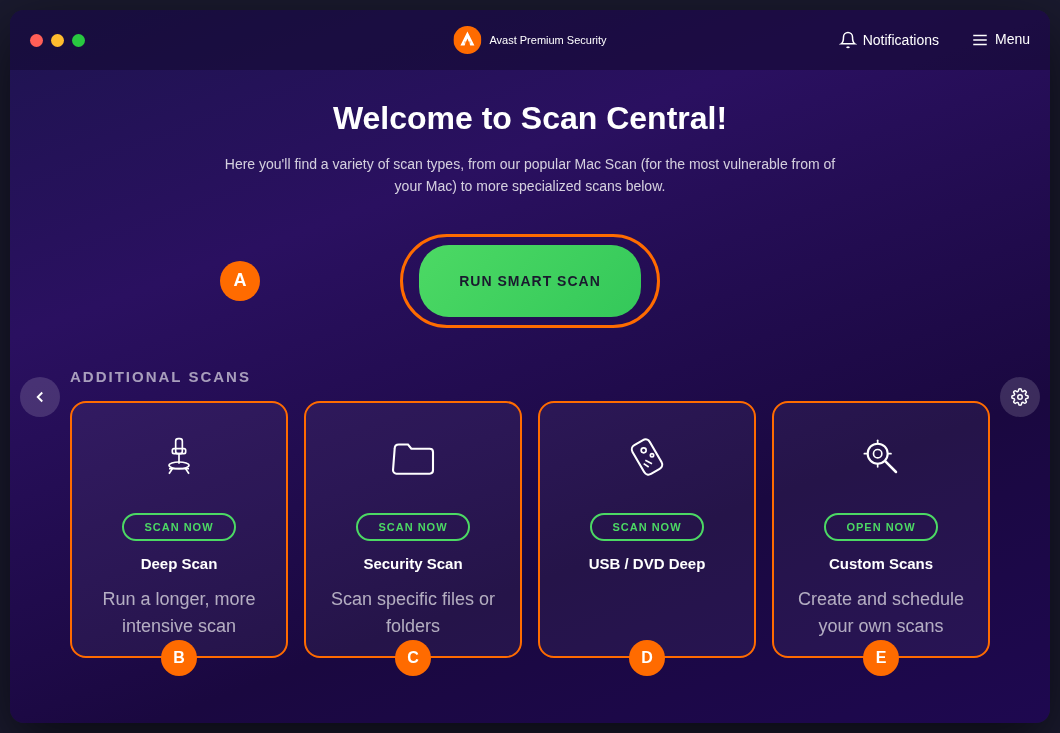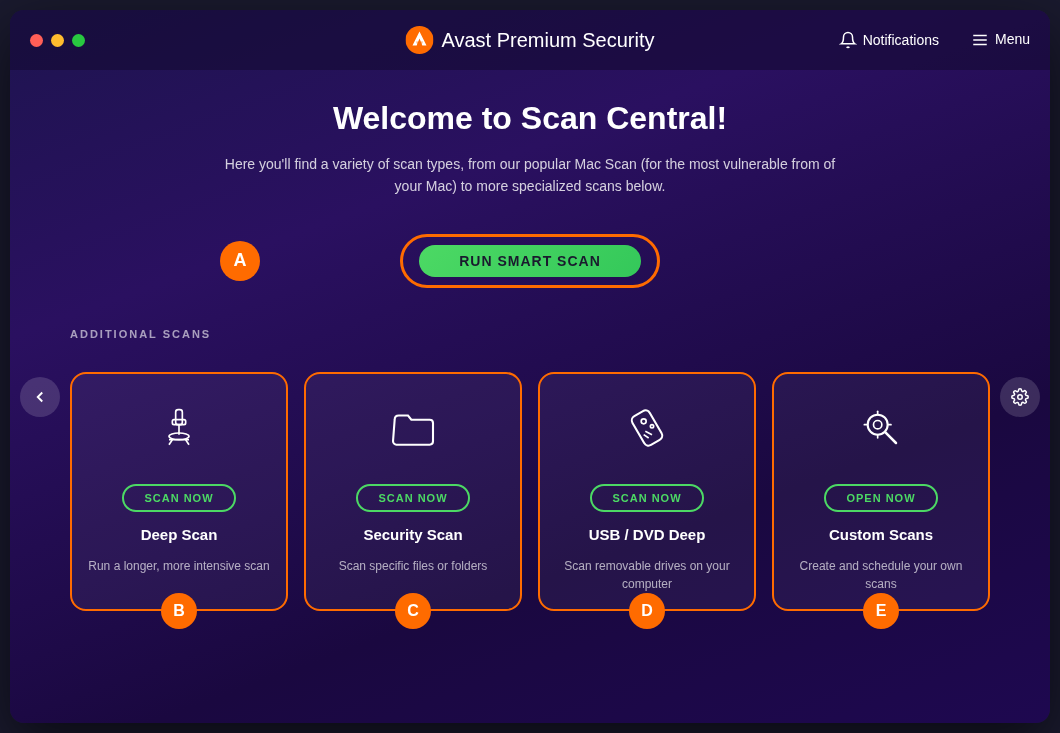--- a/index.html
+++ b/index.html
@@ -59,21 +59,21 @@
       gap: 8px;
     }
 
     .avast-logo {
       width: 28px;
       height: 28px;
     }
 
     .app-title {
       color: #ffffff;
-      font-size: 20px;
+      font-size: 11px;
       font-weight: 500;
     }
 
     .titlebar-right {
       margin-left: auto;
       display: flex;
       align-items: center;
       gap: 32px;
     }
 
@@ -155,36 +155,36 @@
       display: inline-flex;
       align-items: center;
       justify-content: center;
     }
 
     .run-smart-scan-btn {
       background: linear-gradient(135deg, #4cd964, #34c85a);
       color: #1a1a2e;
       border: none;
       border-radius: 30px;
-      padding: 8px 40px;
+      padding: 28px 40px;
       font-size: 14px;
       font-weight: 700;
       letter-spacing: 1px;
       cursor: pointer;
       text-transform: uppercase;
     }
 
     
     .additional-scans-label {
       color: rgba(255,255,255,0.6);
-      font-size: 11px;
+      font-size: 15px;
       font-weight: 600;
       letter-spacing: 2px;
       text-transform: uppercase;
-      margin-bottom: 32px;
+      margin-bottom: 16px;
     }
 
     .scan-cards {
       display: grid;
       grid-template-columns: repeat(4, 1fr);
       gap: 16px;
     }
 
     .scan-card {
       background: rgba(255,255,255,0.05);
@@ -229,21 +229,21 @@
 
     .scan-card-title {
       color: #ffffff;
       font-size: 15px;
       font-weight: 700;
       text-align: center;
     }
 
     .scan-card-desc {
       color: rgba(255,255,255,0.65);
-      font-size: 12px;
+      font-size: 18px;
       text-align: center;
       line-height: 1.5;
     }
 
     .card-badge {
       position: absolute;
       bottom: -20px;
       left: 50%;
       transform: translateX(-50%);
       width: 36px;
@@ -404,21 +404,20 @@
 
             <rect x="18" y="10" width="24" height="40" rx="6" stroke="white" stroke-width="2.5" fill="none" transform="rotate(-30 30 30)"></rect>
             <circle cx="26" cy="22" r="3" stroke="white" stroke-width="2" fill="none"></circle>
             <circle cx="36" cy="28" r="2" stroke="white" stroke-width="2" fill="none"></circle>
             <line x1="28" y1="34" x2="36" y2="38" stroke="white" stroke-width="2"></line>
             <line x1="26" y1="38" x2="32" y2="42" stroke="white" stroke-width="2"></line>
           </svg>
         </div>
         <button class="scan-card-btn">SCAN NOW</button>
         <div class="scan-card-title">USB / DVD Deep</div>
-        <div class="scan-card-desc">Scan removable drives on your computer</div>
         <div class="card-badge">D</div>
       </div>
 
       <div class="scan-card">
         <div class="scan-card-icon">
           <svg viewBox="0 0 60 60" fill="none" xmlns="http://www.w3.org/2000/svg">
 
             <circle cx="26" cy="26" r="12" stroke="white" stroke-width="2.5" fill="none"></circle>
             <circle cx="26" cy="26" r="5" stroke="white" stroke-width="2" fill="none"></circle>
             <line x1="35" y1="35" x2="48" y2="48" stroke="white" stroke-width="3" stroke-linecap="round"></line>

